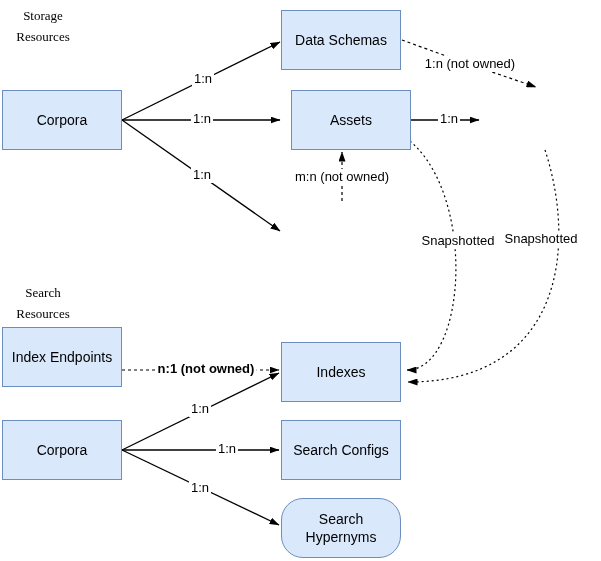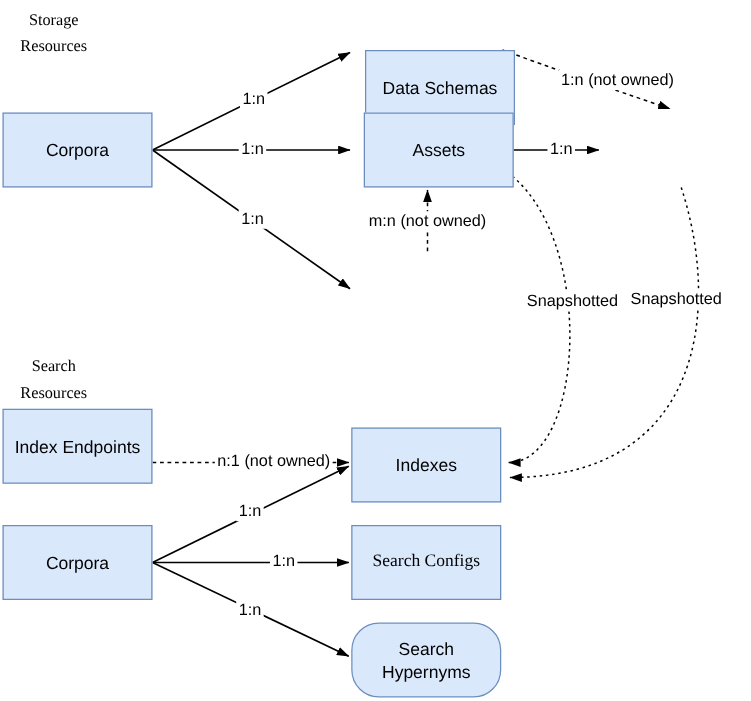--- a/index.html
+++ b/index.html
@@ -79,48 +79,48 @@
   </svg>
 
   <div class="section-label" style="left:4px;top:5px;">Storage
 Resources</div>
   <div class="section-label" style="left:4px;top:282px;">Search
 Resources</div>
 
   <div class="node" style="left:2px;top:90px;">
     <span>Corpora</span>
   </div>
-  <div class="node" style="left:292px;top:10px;margin-top:30px;">
+  <div class="node" style="left:281px;top:10px;">
     <span>Data Schemas</span>
   </div>
   <div class="node" style="left:281px;top:90px;margin-left:10px;">
     <span>Assets</span>
   </div>
   <div class="node" style="left:2px;top:327px;">
     <span>Index Endpoints</span>
   </div>
   <div class="node" style="left:281px;top:342px;">
     <span>Indexes</span>
   </div>
   <div class="node" style="left:2px;top:420px;">
     <span>Corpora</span>
   </div>
-  <div class="node" style="left:281px;top:420px;font-family:Liberation Serif, serif;">
+  <div class="node" style="left:281px;top:420px;">
     <span>Search Configs</span>
   </div>
   <div class="node" style="left:281px;top:498px;border-radius:22px;">
     <span>Search Hypernyms</span>
   </div>
 
   <div class="edge-label" style="left:203px;top:79px;">1:n</div>
   <div class="edge-label" style="left:202px;top:119px;">1:n</div>
   <div class="edge-label" style="left:202px;top:175px;">1:n</div>
-  <div class="edge-label" style="left:470px;top:64px;margin-left:24px;">1:n (not owned)</div>
+  <div class="edge-label" style="left:470px;top:64px;">1:n (not owned)</div>
   <div class="edge-label" style="left:449px;top:119px;">1:n</div>
   <div class="edge-label" style="left:342px;top:177px;">m:n (not owned)</div>
   <div class="edge-label" style="left:458px;top:241px;">Snapshotted</div>
   <div class="edge-label" style="left:541px;top:239px;">Snapshotted</div>
-  <div class="edge-label" style="left:219px;top:369px;">n:1 (not owned)</div>
+  <div class="edge-label" style="left:206px;top:369px;font-weight:bold;">n:1 (not owned)</div>
   <div class="edge-label" style="left:200px;top:409px;">1:n</div>
   <div class="edge-label" style="left:227px;top:449px;">1:n</div>
   <div class="edge-label" style="left:200px;top:488px;">1:n</div>
 
 </div>
 
 </body></html>

